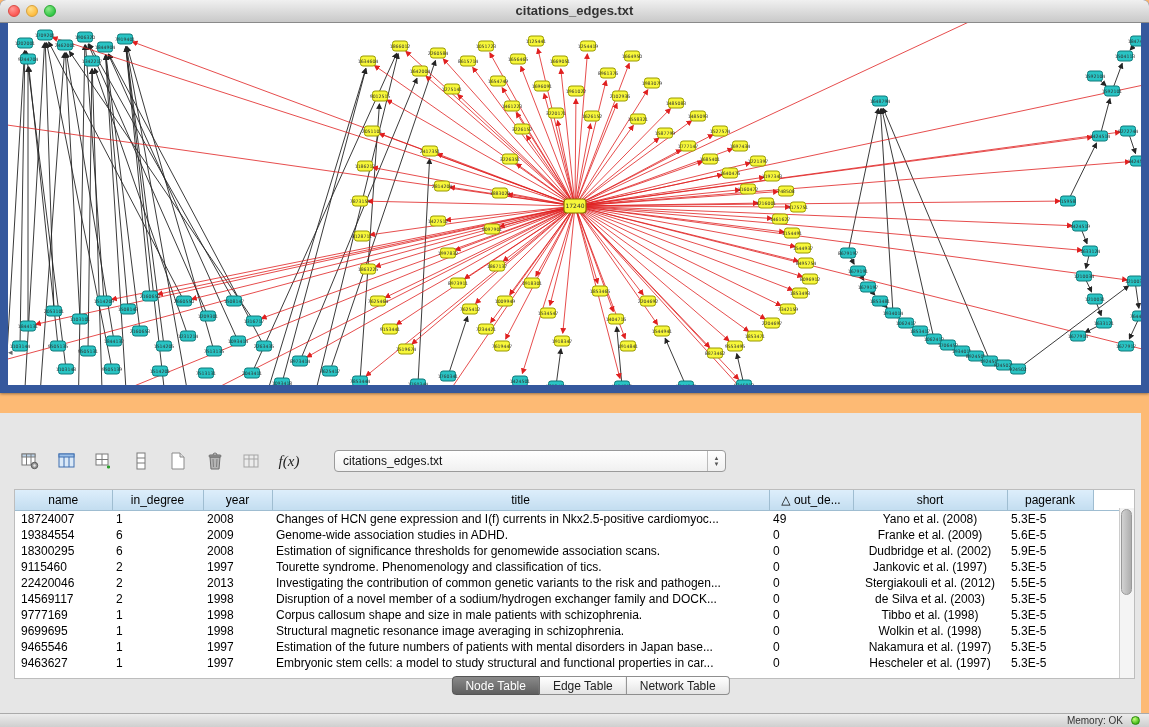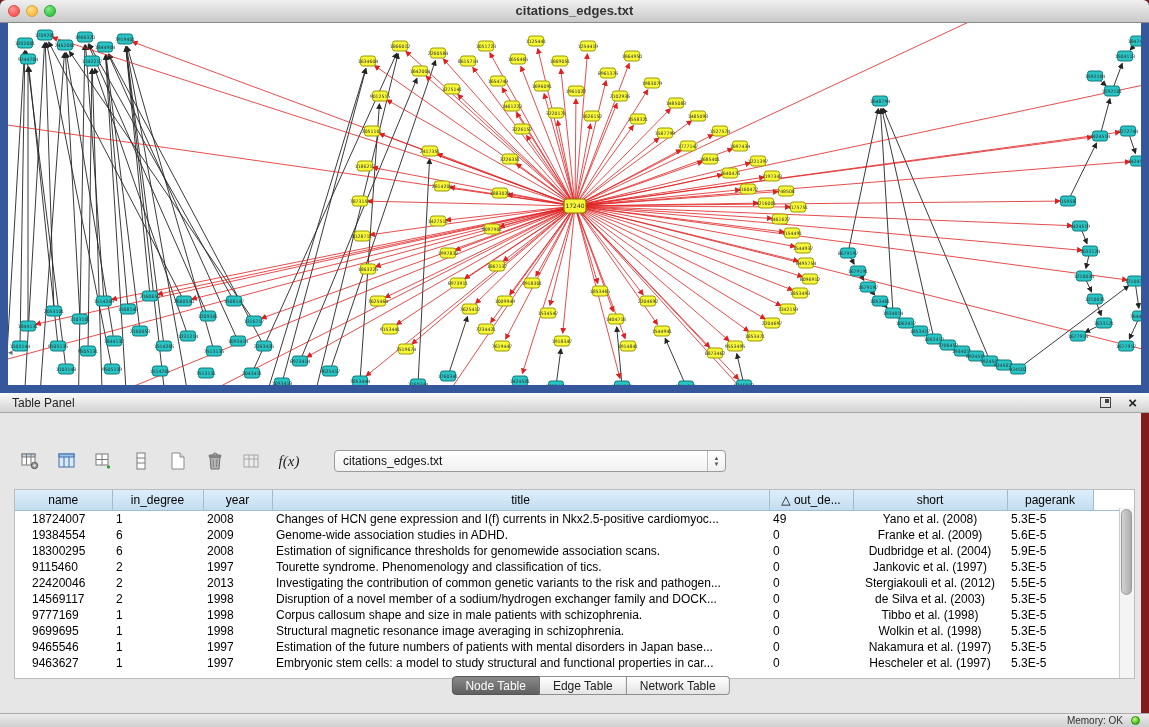--- a/index.html
+++ b/index.html
@@ -1,16 +1,16 @@
 <!DOCTYPE html>
 <html><head>
 <meta charset="utf-8">
 <style>
   html,body{margin:0;padding:0;background:#555;}
-  .app{position:relative;width:1149px;height:727px;overflow:hidden;background:#7f1d1d;
+  .app{position:relative;width:1149px;height:727px;overflow:hidden;background:#fdba74;
        font-family:"Liberation Sans",sans-serif;-webkit-font-smoothing:antialiased;}
 
   
   .net-window{position:absolute;top:0;left:0;width:1149px;height:393px;background:#35589d;
               border-radius:6px 6px 0 0;box-shadow:0 1px 3px rgba(0,0,0,.4);}
   .titlebar{position:relative;height:22px;background:linear-gradient(#f0f0f0,#c9c9c9);
             border-radius:6px 6px 0 0;border-bottom:1px solid #8a8a8a;}
   .lights{position:absolute;left:8px;top:5px;display:flex;gap:6px;}
   .light{width:12px;height:12px;border-radius:50%;box-sizing:border-box;}
   .light.close{background:radial-gradient(circle at 35% 30%,#ff9a96,#fc5753 70%);border:1px solid #d94a43;}
@@ -50,21 +50,21 @@
 
   .table-region{position:absolute;top:76px;left:14px;width:1121px;height:190px;background:#fff;
                 border:1px solid #bdbdbd;box-sizing:border-box;}
   table.grid{border-collapse:collapse;table-layout:fixed;width:1106px;font-size:12px;color:#000;}
   table.grid th{height:18px;font-weight:normal;text-align:center;
                 background:linear-gradient(#ddeefb,#c3ddf0);border-right:1px solid #9fbdd1;
                 border-bottom:1px solid #9fbdd1;overflow:hidden;white-space:nowrap;}
   table.grid th.filler{background:#fff;border-right:none;}
   table.grid td{height:16px;padding:0 4px;white-space:nowrap;overflow:hidden;}
   table.grid td.c5{text-align:center;}
-  table.grid td.c0{padding-left:17px;}
+  table.grid td.c0{padding-left:6px;}
   .vscroll{position:absolute;top:18px;right:0;bottom:0;width:15px;background:#f4f4f4;border-left:1px solid #ccc;box-sizing:border-box;}
   .vthumb{position:absolute;top:1px;left:1px;width:11px;height:86px;border-radius:6px;
           background:linear-gradient(90deg,#d2d2d2,#adadad);border:1px solid #999;box-sizing:border-box;}
 
   .tab-group{position:absolute;top:263px;left:50%;transform:translateX(-50%);display:flex;height:19px;padding-left:40px;}
   .tab{padding:0 13px;line-height:18px;font-size:12px;border:1px solid #8e8e8e;border-left:none;
        background:linear-gradient(#ffffff,#e4e4e4);color:#222;}
   .tab:first-child{border-left:1px solid #8e8e8e;border-radius:4px 0 0 4px;}
   .tab:last-child{border-radius:0 4px 4px 0;}
   .tab.selected{background:linear-gradient(#8a8a8a,#5f5f5f);color:#fff;border-color:#555;}
@@ -898,25 +898,20 @@
           </g>
           <g class="node hub">
             <rect x="556" y="176" width="22" height="14" rx="3"></rect>
             <text x="567" y="185.2">17240</text>
           </g>
         </svg>
       <div class="collapse-arrow">◂</div>
     </div>
   </div>
 
-  <div class="panel-header">
-    <span class="panel-title">Table Panel</span>
-    <span class="float-icon"></span>
-    <span class="panel-close">×</span>
-  </div>
 
   <div class="panel-body">
 
     <div class="toolbar">
       <div class="tool-btn">
         <svg width="20" height="20">
           <rect x="2" y="3" width="13" height="11" fill="#fff" stroke="#7a7a7a"></rect>
           <rect x="2" y="3" width="13" height="3" fill="#bcd3e8" stroke="#7a7a7a"></rect>
           <line x1="6.5" y1="3" x2="6.5" y2="14" stroke="#7a7a7a"></line>
           <line x1="11" y1="3" x2="11" y2="14" stroke="#7a7a7a"></line>
@@ -1026,21 +1021,21 @@
               <td class="c5">Franke et al. (2009)</td>
               <td class="c6">5.6E-5</td>
               <td class="filler"></td>
             </tr>
             <tr>
               <td class="c0">18300295</td>
               <td class="c1">6</td>
               <td class="c2">2008</td>
               <td class="c3">Estimation of significance thresholds for genomewide association scans.</td>
               <td class="c4">0</td>
-              <td class="c5">Dudbridge et al. (2004)</td>
+              <td class="c5">Dudbridge et al. (2002)</td>
               <td class="c6">5.9E-5</td>
               <td class="filler"></td>
             </tr>
             <tr>
               <td class="c0">9115460</td>
               <td class="c1">2</td>
               <td class="c2">1997</td>
               <td class="c3">Tourette syndrome. Phenomenology and classification of tics.</td>
               <td class="c4">0</td>
               <td class="c5">Jankovic et al. (1997)</td>

